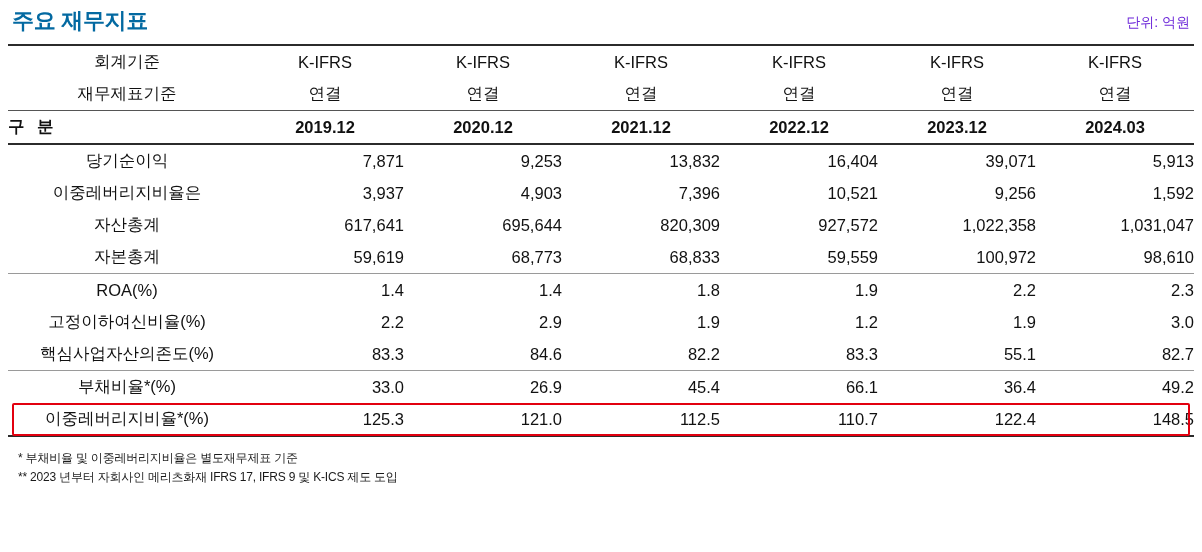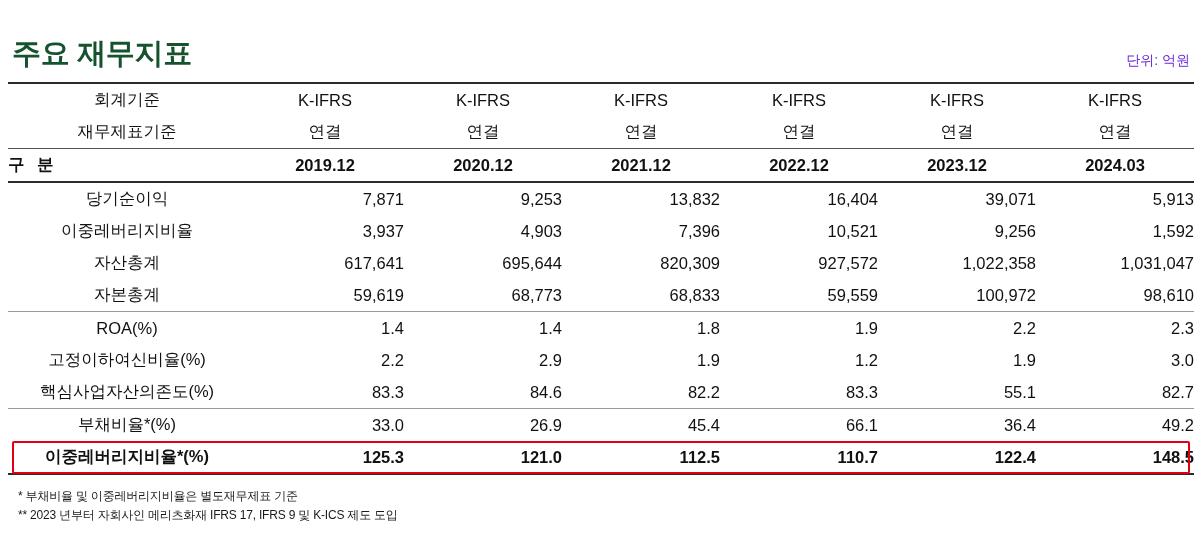--- a/index.html
+++ b/index.html
@@ -22,25 +22,24 @@
     padding: 4px 8px 0 8px;
   }
   
   .title-row {
     display: flex;
     align-items: flex-end;
     justify-content: space-between;
     padding: 2px 4px 4px 4px;
   }
   .title {
-    font-size: 29px;
+    font-size: 22px;
     font-weight: bold;
-    color: #14532d;
+    color: #0369a1;
     letter-spacing: -0.3px;
-    margin-top: 28px;
   }
   .unit {
     font-size: 14px;
     color: #6d28d9;
     padding-bottom: 4px;
   }
   
   table.fin {
     border-collapse: collapse;
     width: 1186px;
@@ -88,21 +87,20 @@
     text-align: left;
   }
   .acct td {
     height: 29px;
     font-size: 16px;
   }
 
   
   .highlight-wrap {
     position: relative;
-    font-weight: bold;
   }
   .hl-box {
     position: absolute;
     left: 4px;
     right: 4px;
     top: 0;
     bottom: 0;
     border: 2.2px solid #e2000f;
     border-radius: 2px;
     pointer-events: none;
@@ -174,21 +172,21 @@
       <tr class="acct">
         <td class="lbl">당기순이익</td>
         <td class="val">7,871</td>
         <td class="val">9,253</td>
         <td class="val">13,832</td>
         <td class="val">16,404</td>
         <td class="val">39,071</td>
         <td class="val">5,913</td>
       </tr>
       <tr class="acct">
-        <td class="lbl">이중레버리지비율</td>
+        <td class="lbl">이중레버리지비율은</td>
         <td class="val">3,937</td>
         <td class="val">4,903</td>
         <td class="val">7,396</td>
         <td class="val">10,521</td>
         <td class="val">9,256</td>
         <td class="val">1,592</td>
       </tr>
       <tr class="acct">
         <td class="lbl">자산총계</td>
         <td class="val">617,641</td>

